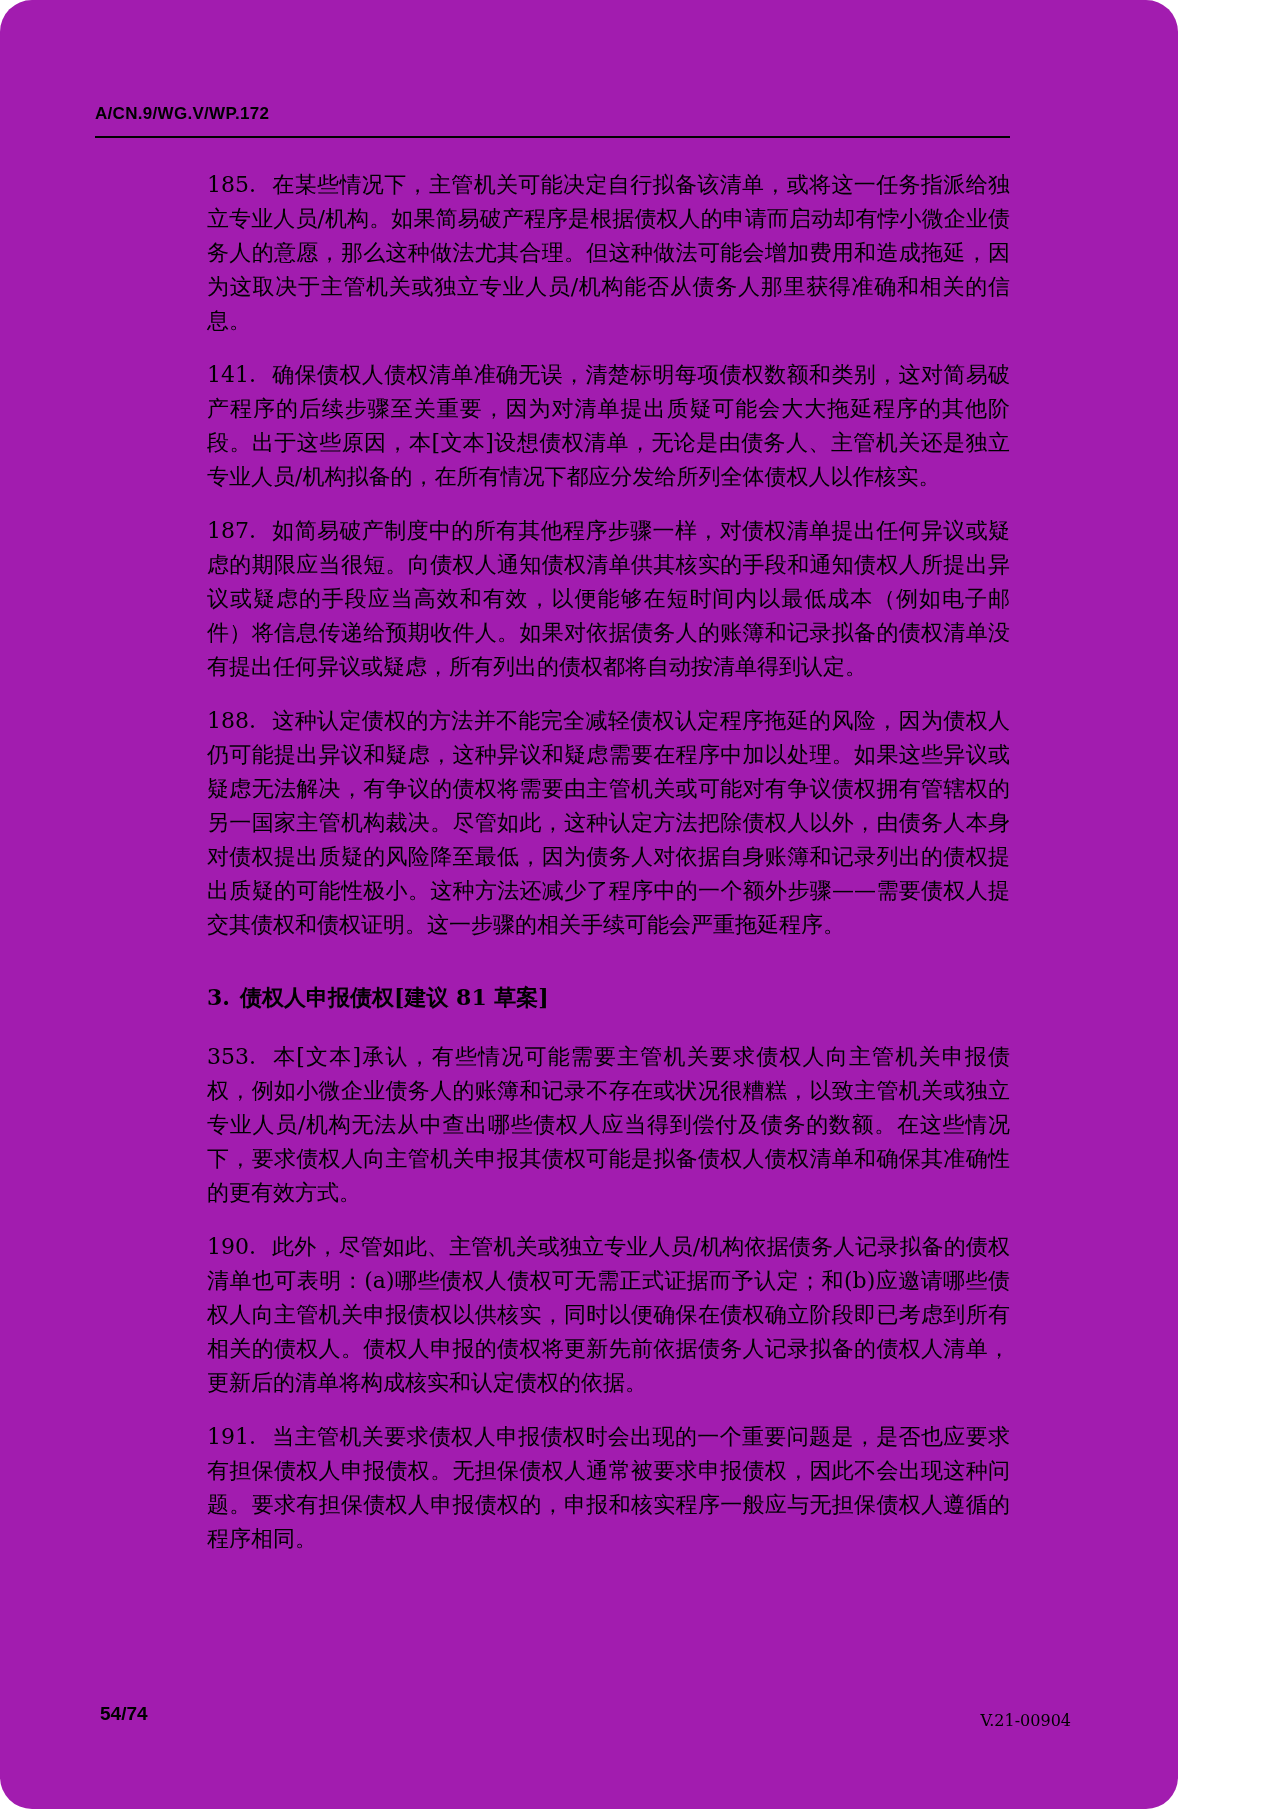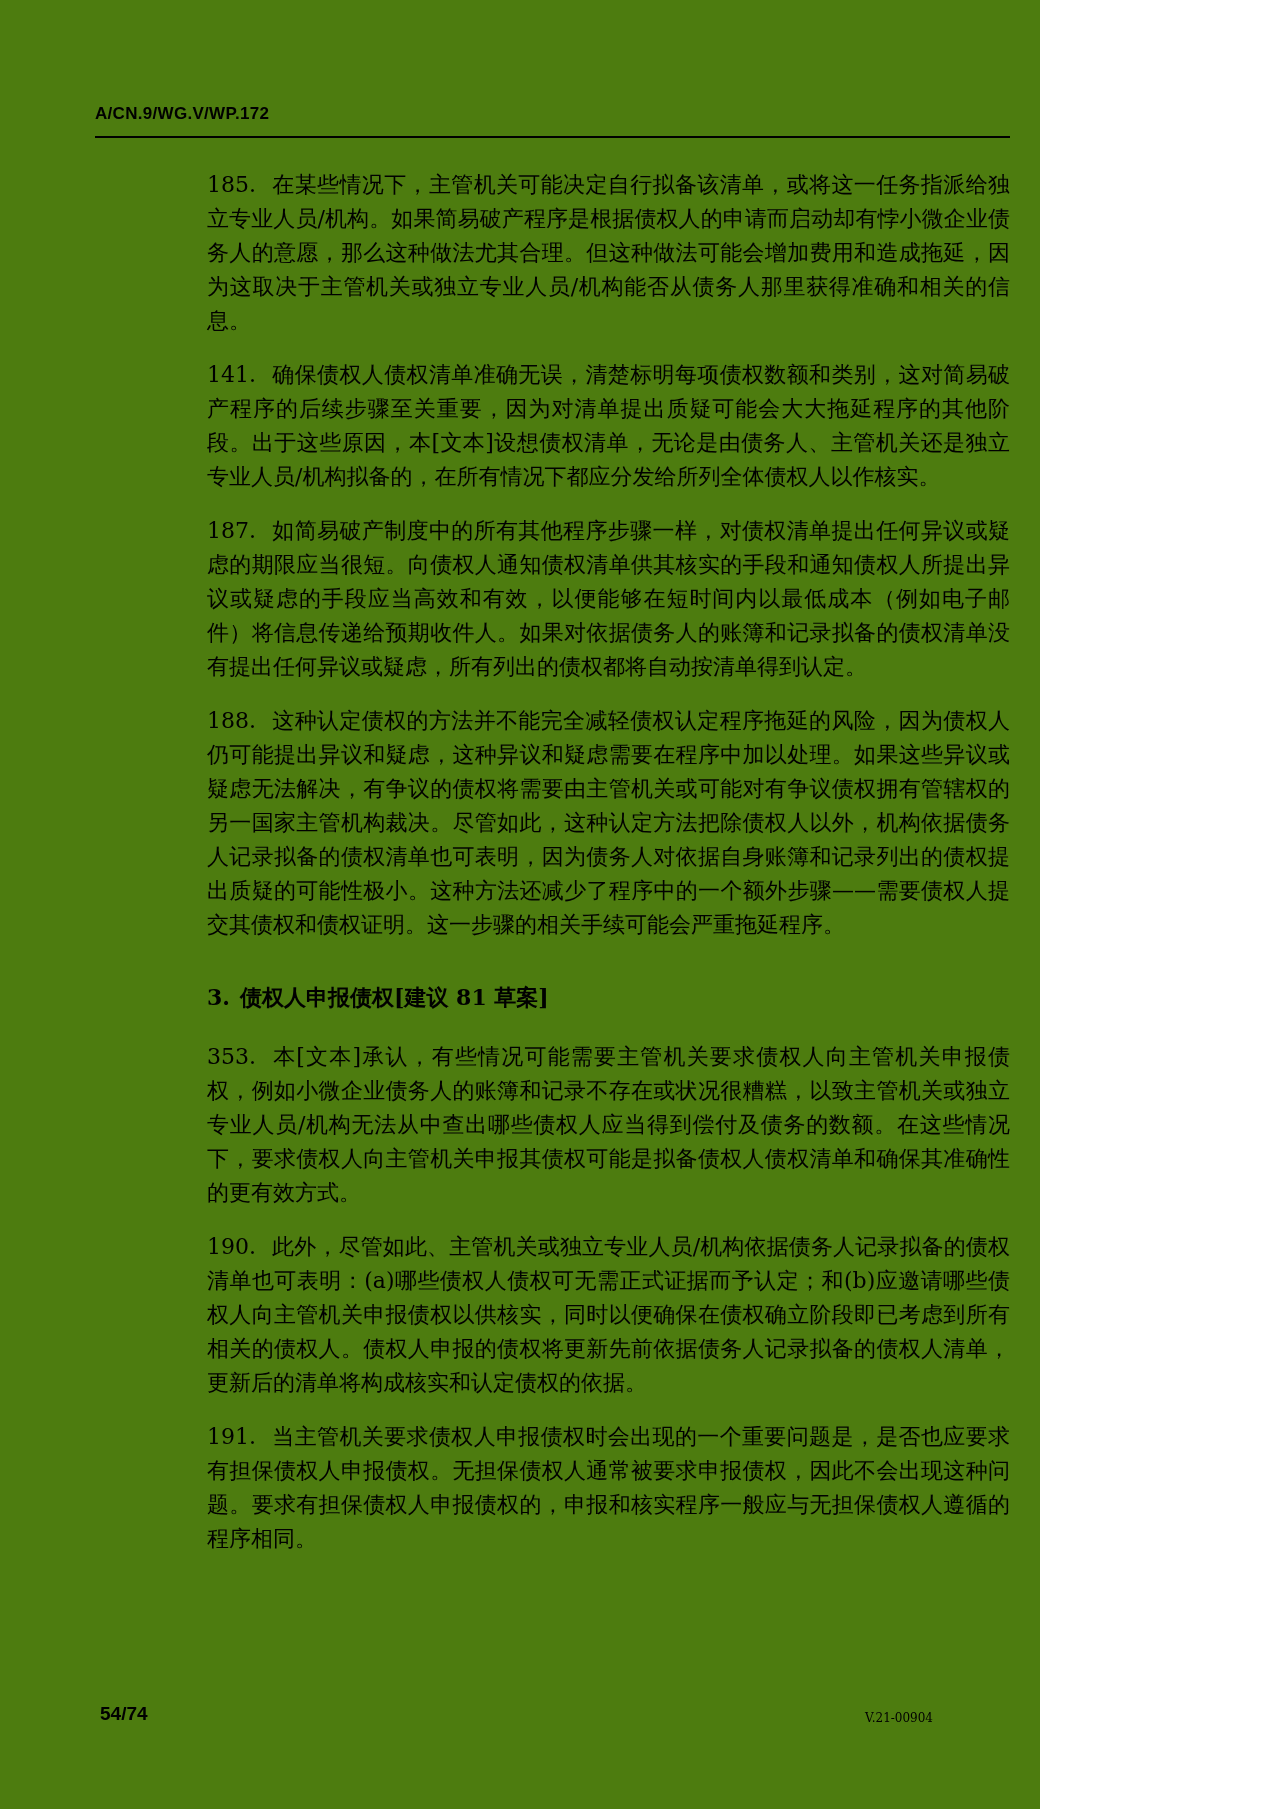--- a/index.html
+++ b/index.html
@@ -2,26 +2,27 @@
 <html><head>
 <meta charset="utf-8">
 <style>
   html, body {
     margin: 0;
     padding: 0;
     background: #ffffff;
   }
   .page {
     position: relative;
-    width: 1040px;
+    width: 1178px;
     height: 1809px;
-    background: #4d7c0f;
+    background: #a21caf;
     color: #000000;
     font-family: "DejaVu Serif", serif;
     overflow: hidden;
+    border-radius: 32px;
   }
   .doc-symbol {
     position: absolute;
     left: 95px;
     top: 104px;
     font-family: "Liberation Sans", sans-serif;
     font-weight: bold;
     font-size: 17px;
     letter-spacing: 0.3px;
     white-space: nowrap;
@@ -70,41 +71,41 @@
     top: 1703px;
     font-family: "Liberation Sans", sans-serif;
     font-weight: bold;
     font-size: 19px;
   }
   .footer-doc-id {
     position: absolute;
     right: 107px;
     top: 1711px;
     font-family: "DejaVu Serif", serif;
-    font-size: 12px;
+    font-size: 16px;
   }
 </style>
 </head>
 <body>
 
 <div class="page">
 
   <div class="doc-symbol">A/CN.9/WG.V/WP.172</div>
 
   <div class="header-rule"></div>
 
   <div class="content">
 
     <p class="para"><span class="pnum">185.</span><span>在某些情况下，主管机关可能决定自行拟备该清单，或将这一任务指派给独立专业人员/机构。如果简易破产程序是根据债权人的申请而启动却有悖小微企业债务人的意愿，那么这种做法尤其合理。但这种做法可能会增加费用和造成拖延，因为这取决于主管机关或独立专业人员/机构能否从债务人那里获得准确和相关的信息。</span></p>
 
     <p class="para"><span class="pnum">141.</span><span>确保债权人债权清单准确无误，清楚标明每项债权数额和类别，这对简易破产程序的后续步骤至关重要，因为对清单提出质疑可能会大大拖延程序的其他阶段。出于这些原因，本[文本]设想债权清单，无论是由债务人、主管机关还是独立专业人员/机构拟备的，在所有情况下都应分发给所列全体债权人以作核实。</span></p>
 
     <p class="para"><span class="pnum">187.</span><span>如简易破产制度中的所有其他程序步骤一样，对债权清单提出任何异议或疑虑的期限应当很短。向债权人通知债权清单供其核实的手段和通知债权人所提出异议或疑虑的手段应当高效和有效，以便能够在短时间内以最低成本（例如电子邮件）将信息传递给预期收件人。如果对依据债务人的账簿和记录拟备的债权清单没有提出任何异议或疑虑，所有列出的债权都将自动按清单得到认定。</span></p>
 
-    <p class="para"><span class="pnum">188.</span><span>这种认定债权的方法并不能完全减轻债权认定程序拖延的风险，因为债权人仍可能提出异议和疑虑，这种异议和疑虑需要在程序中加以处理。如果这些异议或疑虑无法解决，有争议的债权将需要由主管机关或可能对有争议债权拥有管辖权的另一国家主管机构裁决。尽管如此，这种认定方法把除债权人以外，机构依据债务人记录拟备的债权清单也可表明，因为债务人对依据自身账簿和记录列出的债权提出质疑的可能性极小。这种方法还减少了程序中的一个额外步骤——需要债权人提交其债权和债权证明。这一步骤的相关手续可能会严重拖延程序。</span></p>
+    <p class="para"><span class="pnum">188.</span><span>这种认定债权的方法并不能完全减轻债权认定程序拖延的风险，因为债权人仍可能提出异议和疑虑，这种异议和疑虑需要在程序中加以处理。如果这些异议或疑虑无法解决，有争议的债权将需要由主管机关或可能对有争议债权拥有管辖权的另一国家主管机构裁决。尽管如此，这种认定方法把除债权人以外，由债务人本身对债权提出质疑的风险降至最低，因为债务人对依据自身账簿和记录列出的债权提出质疑的可能性极小。这种方法还减少了程序中的一个额外步骤——需要债权人提交其债权和债权证明。这一步骤的相关手续可能会严重拖延程序。</span></p>
 
     <h3 class="section-heading">
       <span class="sec-num">3.</span>
       <span class="sec-title">债权人申报债权[建议 81 草案]</span>
     </h3>
 
     <p class="para"><span class="pnum">353.</span><span>本[文本]承认，有些情况可能需要主管机关要求债权人向主管机关申报债权，例如小微企业债务人的账簿和记录不存在或状况很糟糕，以致主管机关或独立专业人员/机构无法从中查出哪些债权人应当得到偿付及债务的数额。在这些情况下，要求债权人向主管机关申报其债权可能是拟备债权人债权清单和确保其准确性的更有效方式。</span></p>
 
     <p class="para"><span class="pnum">190.</span><span>此外，尽管如此、主管机关或独立专业人员/机构依据债务人记录拟备的债权清单也可表明：(a)哪些债权人债权可无需正式证据而予认定；和(b)应邀请哪些债权人向主管机关申报债权以供核实，同时以便确保在债权确立阶段即已考虑到所有相关的债权人。债权人申报的债权将更新先前依据债务人记录拟备的债权人清单，更新后的清单将构成核实和认定债权的依据。</span></p>
 

